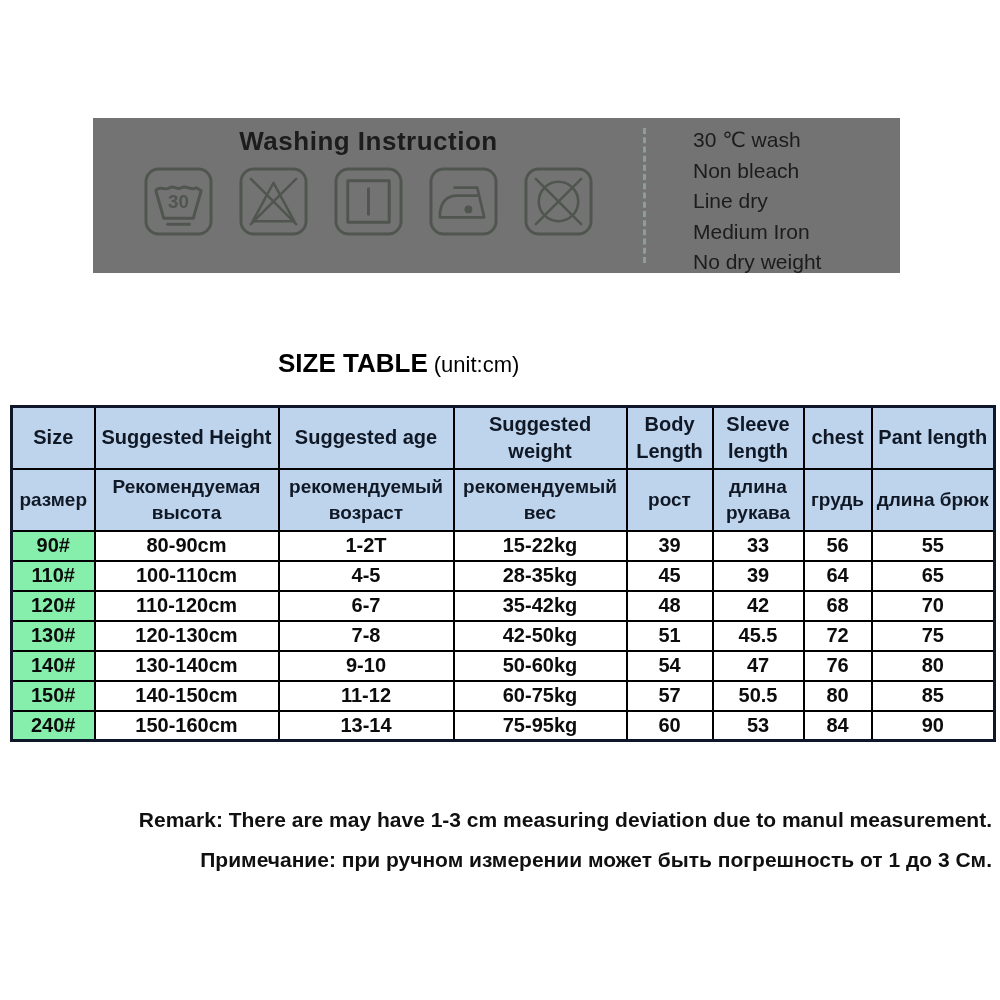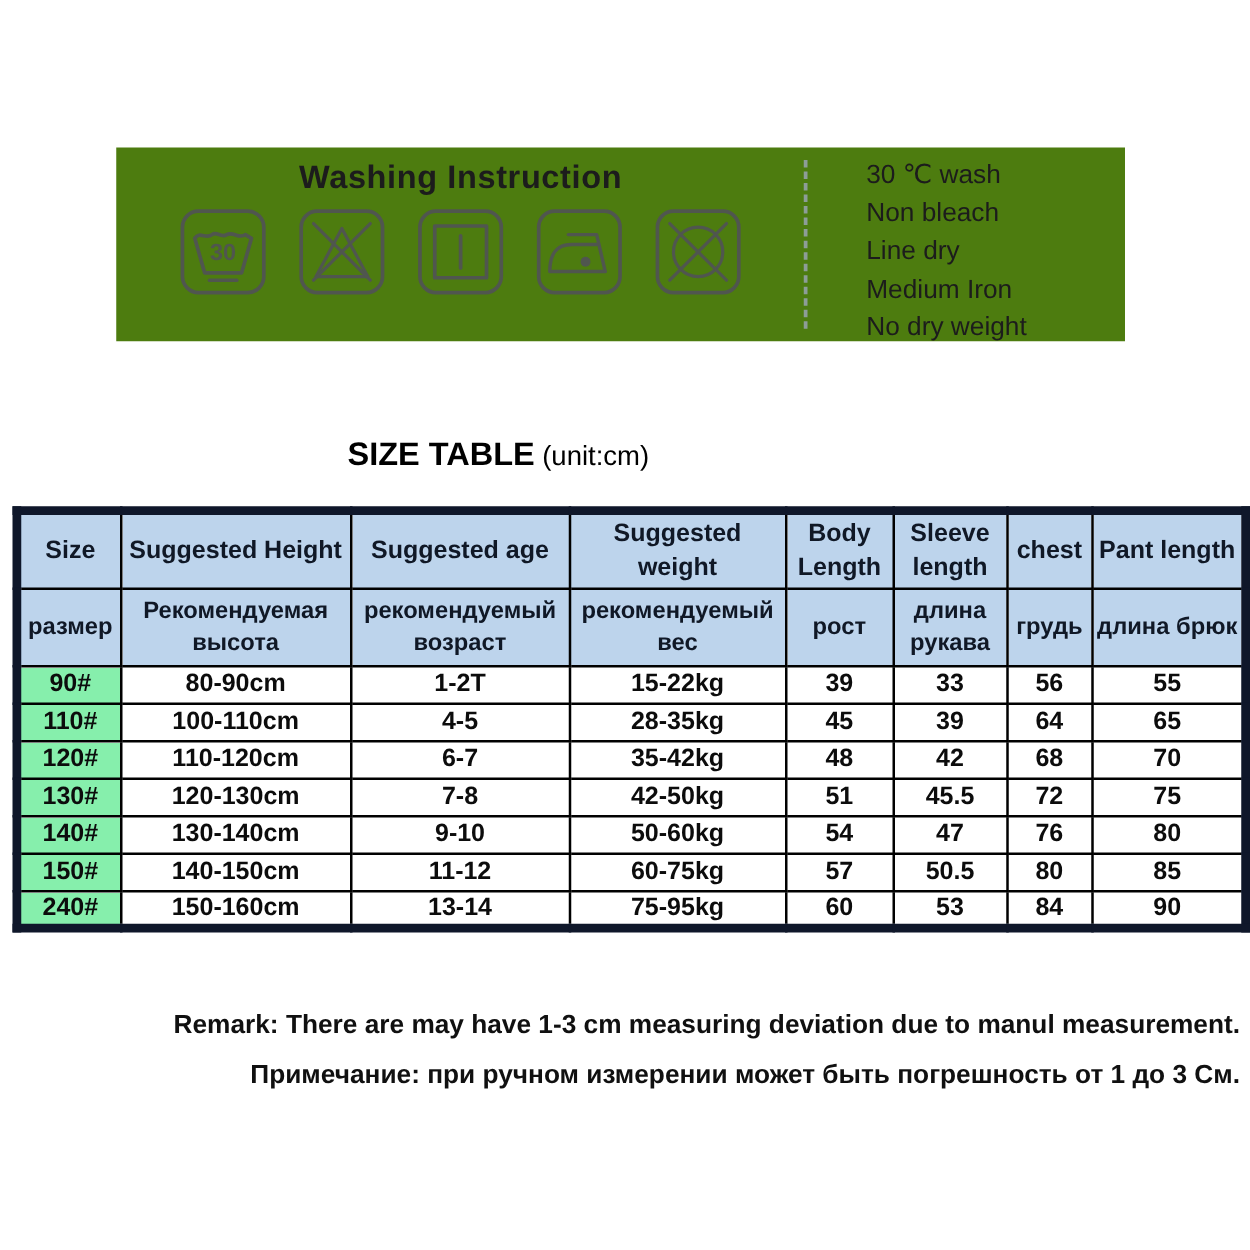--- a/index.html
+++ b/index.html
@@ -10,21 +10,21 @@
     font-family: "Liberation Sans", "DejaVu Sans", sans-serif;
     color: #151515;
     overflow: hidden;
   }
 
   
   .wash-panel {
     position: absolute;
     left: 93px; top: 118px;
     width: 807px; height: 155px;
-    background: #4d7c0f;
+    background: #737373;
   }
   .wash-left {
     position: absolute;
     left: 0; top: 0; width: 551px; height: 100%;
   }
   .wash-title {
     position: absolute;
     left: 0; top: 8px; width: 100%;
     text-align: center;
     font-size: 26px;
@@ -78,21 +78,21 @@
     border-collapse: collapse;
     table-layout: fixed;
   }
   .size-table th, .size-table td {
     border: 2px solid #000;
     text-align: center;
     vertical-align: middle;
     padding: 0 2px;
     overflow: hidden;
   }
-  .size-table { border: 7px solid #0f172a; }
+  .size-table { border: 3px solid #0f172a; }
   .size-table .hdr-en th {
     height: 62px;
     background: #bdd4ec;
     font-size: 20px;
     font-weight: 700;
     line-height: 1.35;
     color: #101826;
   }
   .size-table .hdr-ru th {
     height: 62px;

